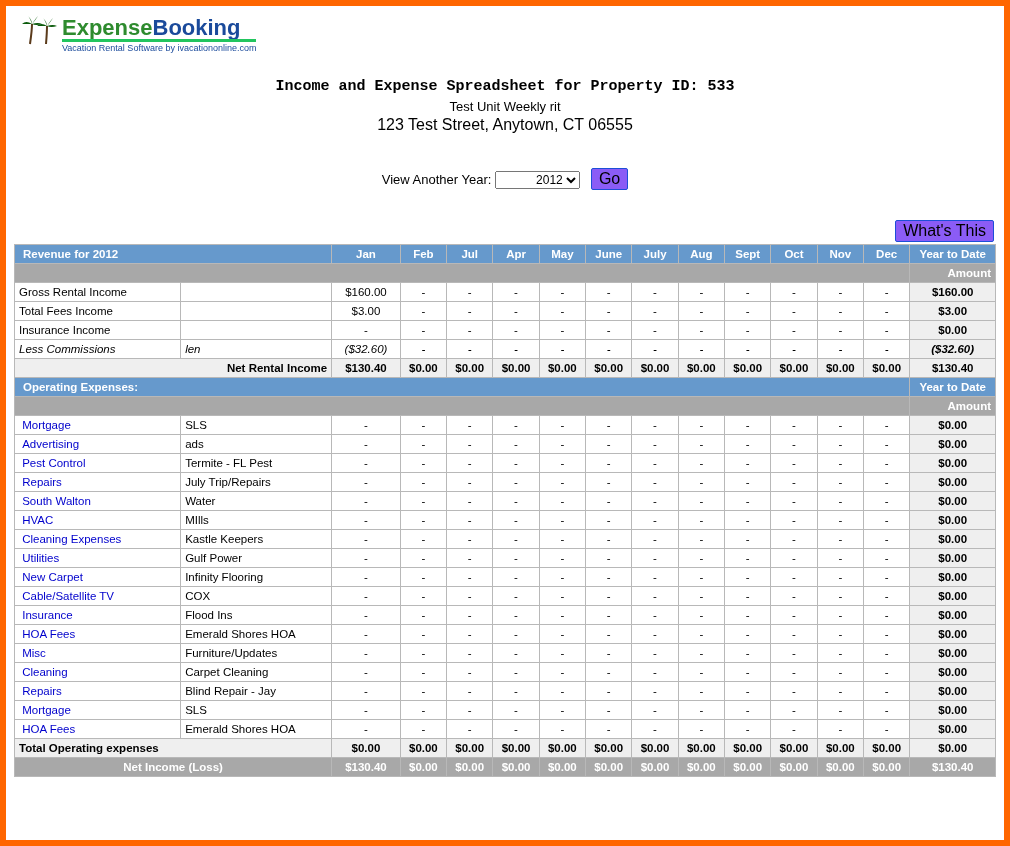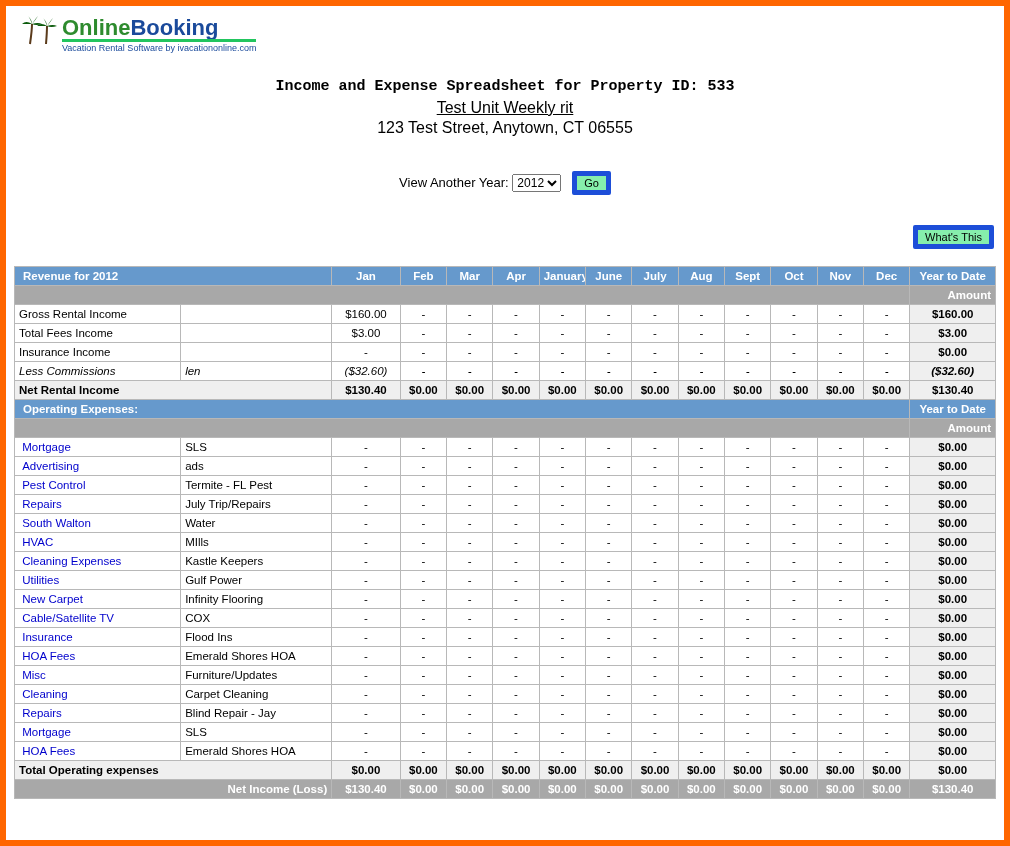--- a/index.html
+++ b/index.html
@@ -30,33 +30,33 @@
     display: flex;
     flex-direction: column;
     line-height: 1.05;
   }
   .logo-main { font-size: 22px; font-weight: bold; }
   .logo-main .green { color: #2e8b2e; }
   .logo-main .blue { color: #1a4a9b; text-align: center; }
   .logo-sub { color: #1a4a9b; font-size: 9px; border-top: 3px solid #22c55e; padding-top: 2px; }
   .header-block { text-align: center; margin-top: 18px; }
   .title { font-weight: bold; font-size: 15px; font-family: Liberation Mono, monospace; }
-  .sub { font-size: 16px; margin-top: 4px; text-decoration: underline; }
+  .sub { font-size: 13px; margin-top: 4px; }
   .addr { font-size: 16px; margin-top: 2px; }
   .year-picker { text-align: center; margin: 34px 0 30px 0; font-size: 13px; }
-  .year-picker select { font-size: 12px; }
+  .year-picker select { font-size: 12px; padding-left: 36px; }
   .year-picker button, .whats-this-btn {
-    font-size: 11px;
+    font-size: 16px;
     padding: 1px 7px;
-    border: 5px solid #1d4ed8;
-    background: #86efac;
+    border: 1px solid #1d4ed8;
+    background: #8b5cf6;
     border-radius: 2px;
     cursor: pointer;
   }
-  .whats-row { text-align: right; padding: 0 2px 17px 0; margin-top: 30px; }
+  .whats-row { text-align: right; padding: 0 2px 2px 0; margin-top: 30px; }
   table.sheet {
     border-collapse: collapse;
     width: 100%;
     table-layout: fixed;
     font-size: 11.5px;
   }
   table.sheet td, table.sheet th {
     border: 1px solid #b8b8b8;
     padding: 3px 4px;
     white-space: nowrap;
@@ -112,21 +112,21 @@
         <g fill="#0a5a0a">
           <path d="M8 28 Q10 14 10 8" stroke="#5a3a1a" stroke-width="2" fill="none"></path>
           <path d="M10 8 Q4 4 0 8 Q6 8 10 8 Q8 2 6 0 Q10 4 10 8 Q14 2 16 0 Q12 6 10 8 Q16 6 20 8 Q14 10 10 8"></path>
           <path d="M24 28 Q25 16 25 10" stroke="#5a3a1a" stroke-width="2" fill="none"></path>
           <path d="M25 10 Q19 6 15 10 Q21 10 25 10 Q23 4 21 2 Q25 6 25 10 Q29 4 31 2 Q27 8 25 10 Q31 8 35 10 Q29 12 25 10"></path>
         </g>
       </svg>
     </span>
     <span class="logo-text">
       <span class="logo-main">
-        <span class="green">Online</span><span class="blue">Booking</span>
+        <span class="green">Expense</span><span class="blue">Booking</span>
       </span>
       <span class="logo-sub">Vacation Rental Software by ivacationonline.com</span>
     </span>
   </div>
 
   <div class="header-block">
     <div class="title">Income and Expense Spreadsheet for Property ID: 533</div>
     <div class="sub">Test Unit Weekly rit</div>
     <div class="addr">123 Test Street, Anytown, CT 06555</div>
   </div>
@@ -160,23 +160,23 @@
       <col class="month">
         <col class="month">
         <col class="month">
         <col class="ytd">
     </colgroup>
     <tbody id="tbody">
         <tr class="blue-header">
           <td colspan="2">Revenue for 2012</td>
           <td>Jan</td>
           <td>Feb</td>
-          <td>Mar</td>
+          <td>Jul</td>
           <td>Apr</td>
-          <td>January</td>
+          <td>May</td>
           <td>June</td>
           <td>July</td>
           <td>Aug</td>
           <td>Sept</td>
           <td>Oct</td>
           <td>Nov</td>
           <td>Dec</td>
           <td>Year to Date</td>
         </tr>
         <tr class="grey-sub">
@@ -245,21 +245,21 @@
           <td class="num">-</td>
           <td class="num">-</td>
           <td class="num">-</td>
           <td class="num">-</td>
           <td class="num">-</td>
           <td class="num">-</td>
           <td class="num">-</td>
           <td class="ytd">($32.60)</td>
         </tr>
         <tr class="total-row">
-          <td colspan="2" style="text-align: left;">Net Rental Income</td>
+          <td colspan="2" style="text-align: right;">Net Rental Income</td>
           <td>$130.40</td>
           <td>$0.00</td>
           <td>$0.00</td>
           <td>$0.00</td>
           <td>$0.00</td>
           <td>$0.00</td>
           <td>$0.00</td>
           <td>$0.00</td>
           <td>$0.00</td>
           <td>$0.00</td>
@@ -574,21 +574,21 @@
           <td>$0.00</td>
           <td>$0.00</td>
           <td>$0.00</td>
           <td>$0.00</td>
           <td>$0.00</td>
           <td>$0.00</td>
           <td>$0.00</td>
           <td>$0.00</td>
         </tr>
         <tr class="net-row">
-          <td colspan="2" style="text-align: right;">Net Income (Loss)</td>
+          <td colspan="2" style="text-align: center;">Net Income (Loss)</td>
           <td>$130.40</td>
           <td>$0.00</td>
           <td>$0.00</td>
           <td>$0.00</td>
           <td>$0.00</td>
           <td>$0.00</td>
           <td>$0.00</td>
           <td>$0.00</td>
           <td>$0.00</td>
           <td>$0.00</td>

